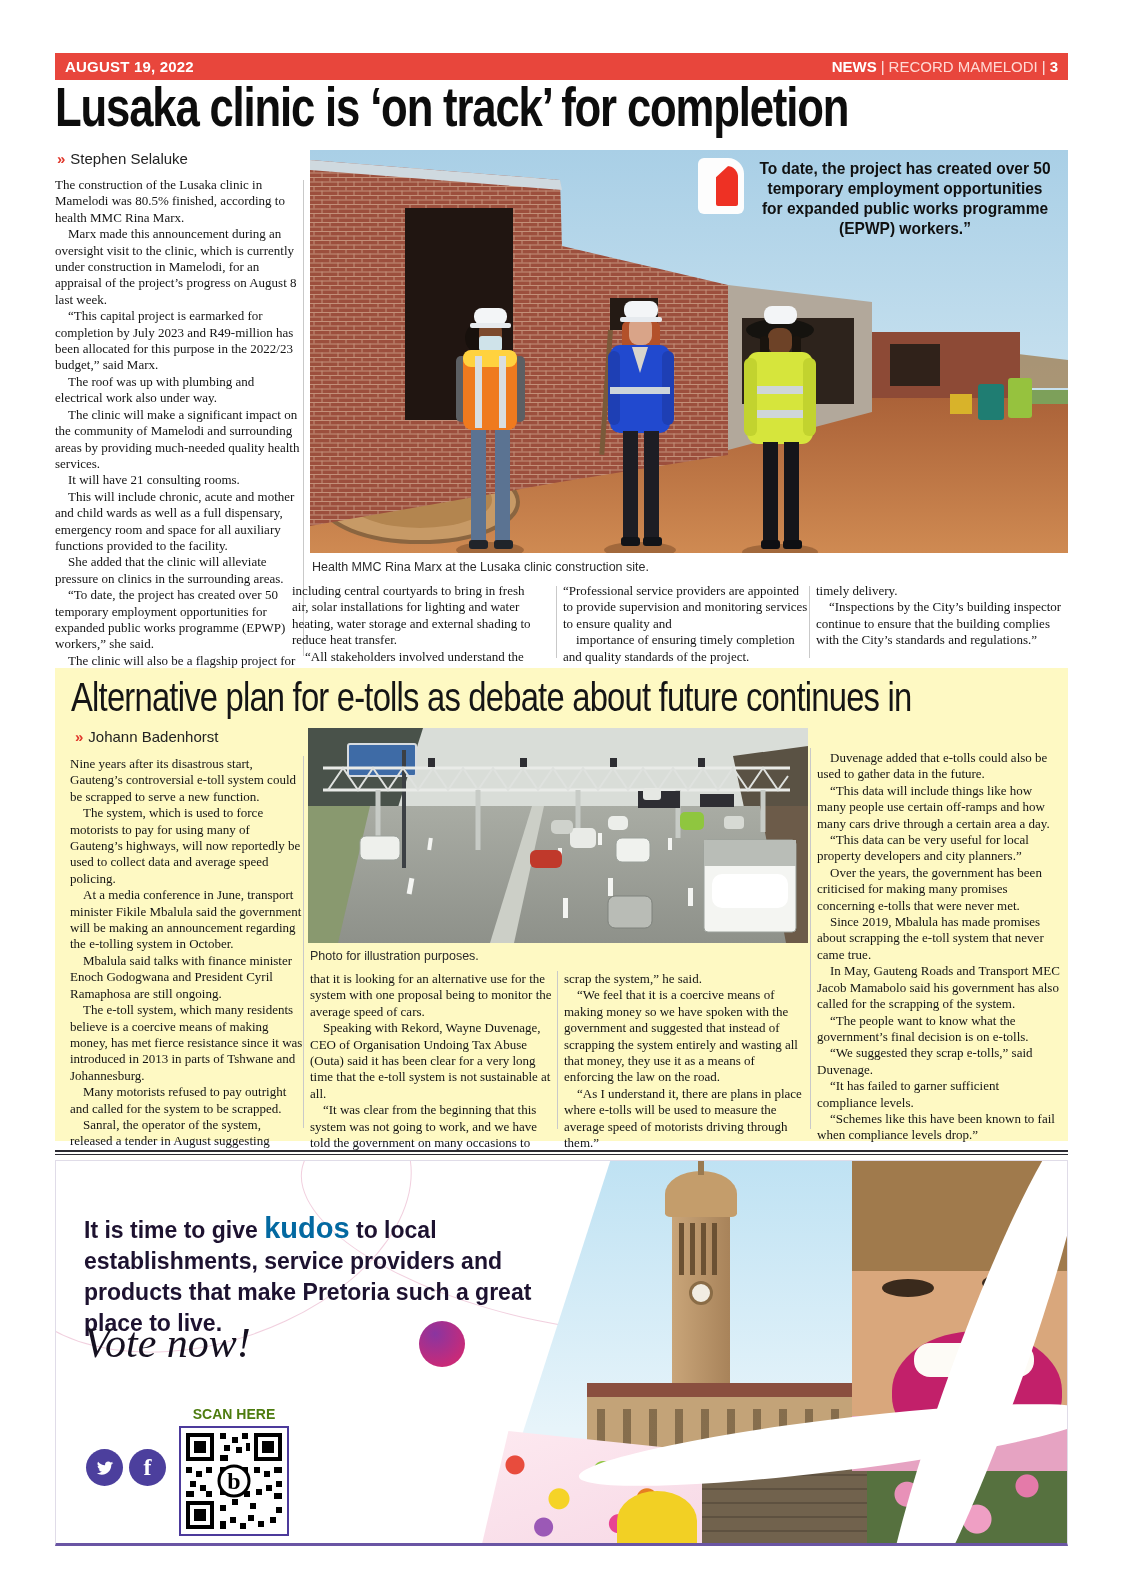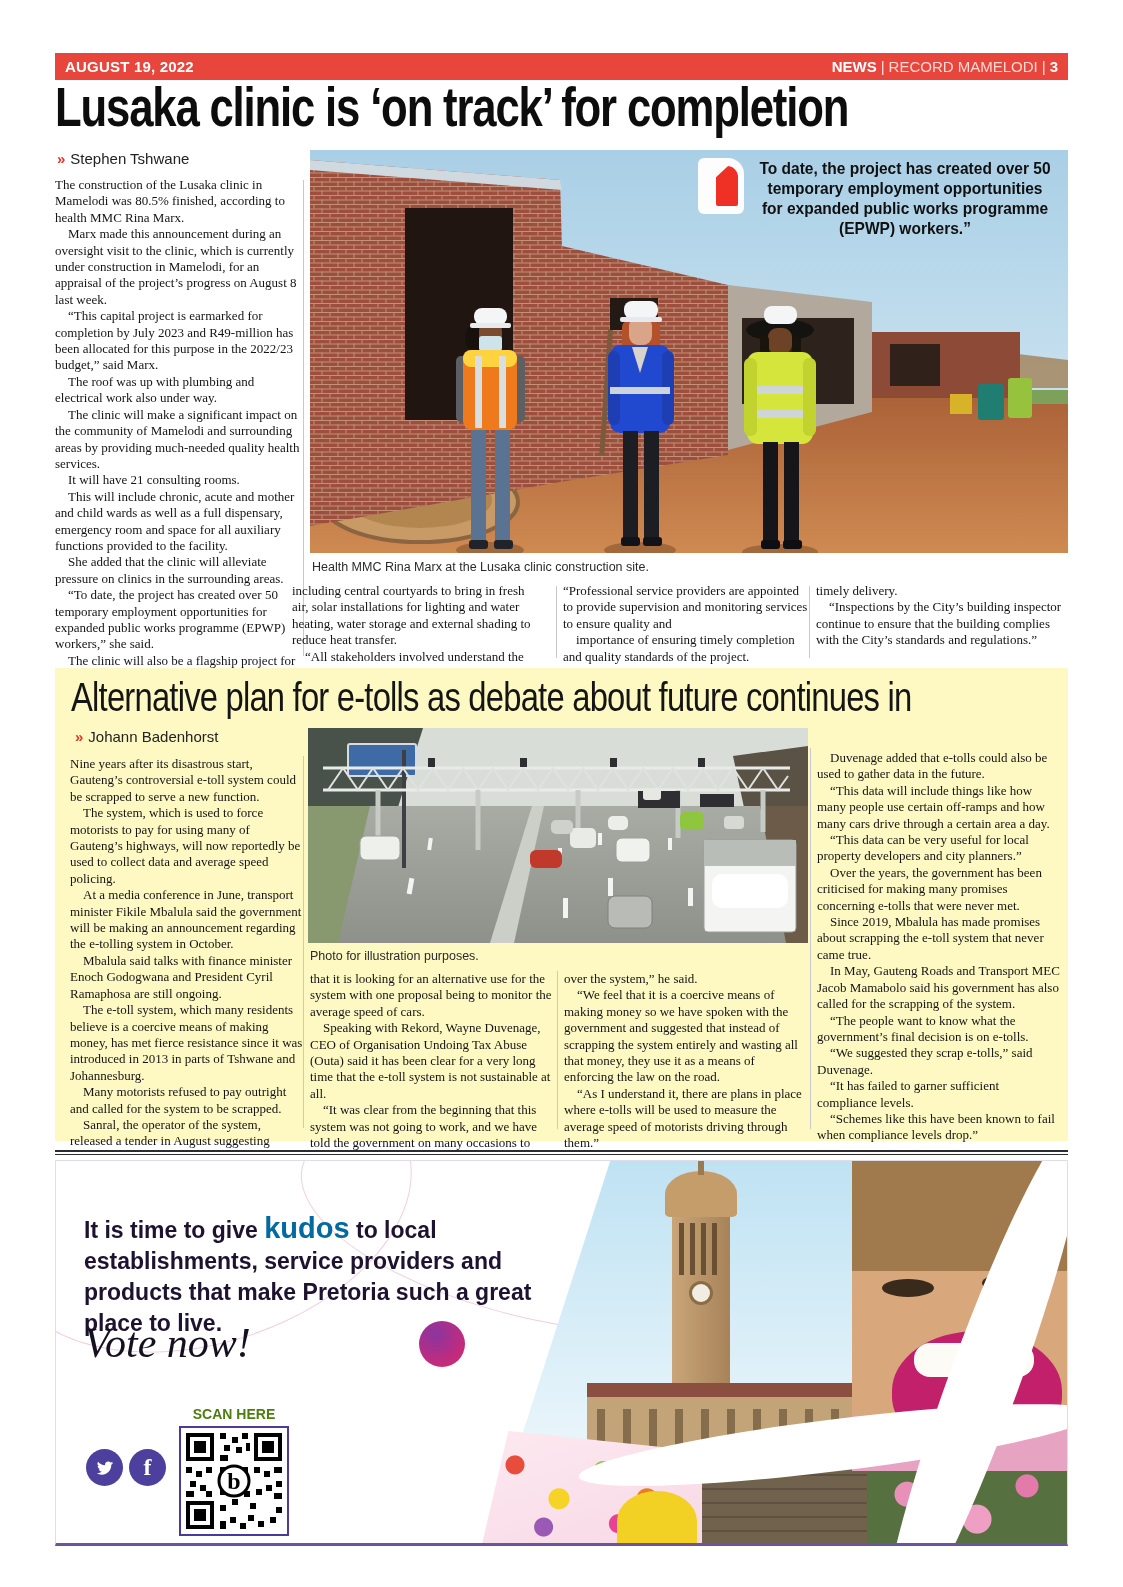--- a/index.html
+++ b/index.html
@@ -78,21 +78,21 @@
       <span class="soft">RECORD MAMELODI</span>
       <span class="sep soft">|</span>
       <span class="strong">3</span>
     </span>
   </header>
 
   <div class="h1wrap">
     <span class="cond">Lusaka clinic is ‘on track’ for completion</span>
   </div>
   <div class="byline" style="left:57px;top:150px;">
-    <span class="chev">»</span><span>Stephen Tshwane</span>
+    <span class="chev">»</span><span>Stephen Selaluke</span>
   </div>
 
   <div class="col" style="left:55px;top:177px;width:246px;">
     <p>The construction of the Lusaka clinic in Mamelodi was 80.5% finished, according to health MMC Rina Marx.</p>
     <p>Marx made this announcement during an oversight visit to the clinic, which is currently under construction in Mamelodi, for an appraisal of the project’s progress on August 8 last week.</p>
     <p>“This capital project is earmarked for completion by July 2023 and R49-million has been allocated for this purpose in the 2022/23 budget,” said Marx.</p>
     <p>The roof was up with plumbing and electrical work also under way.</p>
     <p>The clinic will make a significant impact on the community of Mamelodi and surrounding areas by providing much-needed quality health services.</p>
     <p>It will have 21 consulting rooms.</p>
     <p>This will include chronic, acute and mother and child wards as well as a full dispensary, emergency room and space for all auxiliary functions provided to the facility.</p>
@@ -302,21 +302,21 @@
     </figure>
     <div class="caption" style="left:255px;top:281px;">Photo for illustration purposes.</div>
 
     <div class="col" style="left:255px;top:303px;width:243px;">
       <p>that it is looking for an alternative use for the system with one proposal being to monitor the average speed of cars.</p>
       <p>Speaking with Rekord, Wayne Duvenage, CEO of Organisation Undoing Tax Abuse (Outa) said it has been clear for a very long time that the e-toll system is not sustainable at all.</p>
       <p>“It was clear from the beginning that this system was not going to work, and we have told the government on many occasions to</p>
     </div>
     <div class="vrule" style="left:502px;top:303px;height:158px;"></div>
     <div class="col" style="left:509px;top:303px;width:243px;">
-      <p>over the system,” he said.</p>
+      <p>scrap the system,” he said.</p>
       <p>“We feel that it is a coercive means of making money so we have spoken with the government and suggested that instead of scrapping the system entirely and wasting all that money, they use it as a means of enforcing the law on the road.</p>
       <p>“As I understand it, there are plans in place where e-tolls will be used to measure the average speed of motorists driving through them.”</p>
     </div>
     <div class="vrule" style="left:755px;top:80px;height:381px;"></div>
     <div class="col indent-all" style="left:762px;top:82px;width:243px;">
       <p>Duvenage added that e-tolls could also be used to gather data in the future.</p>
       <p>“This data will include things like how many people use certain off-ramps and how many cars drive through a certain area a day.</p>
       <p>“This data can be very useful for local property developers and city planners.”</p>
       <p>Over the years, the government has been criticised for making many promises concerning e-tolls that were never met.</p>
       <p>Since 2019, Mbalula has made promises about scrapping the e-toll system that never came true.</p>

